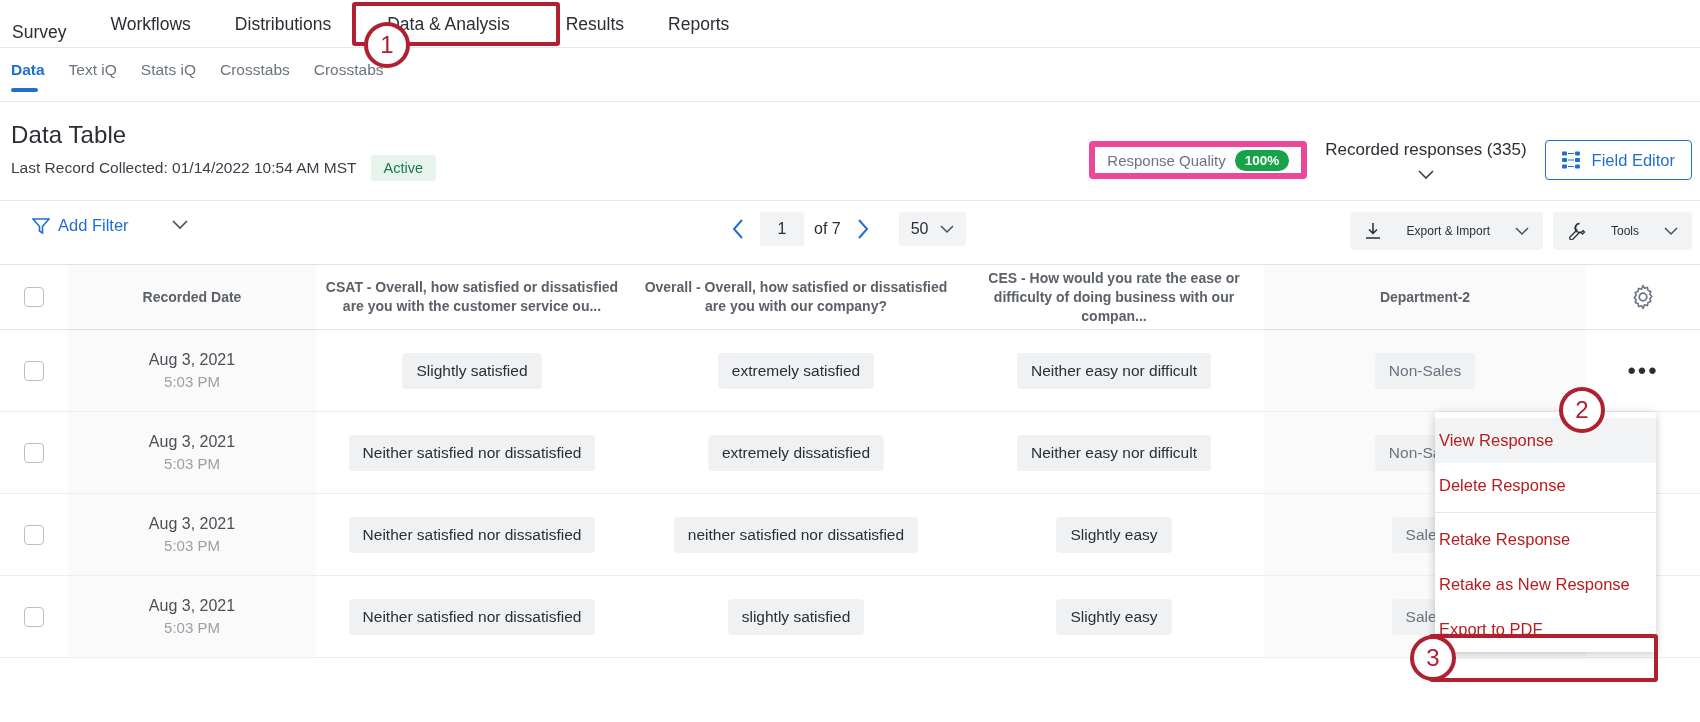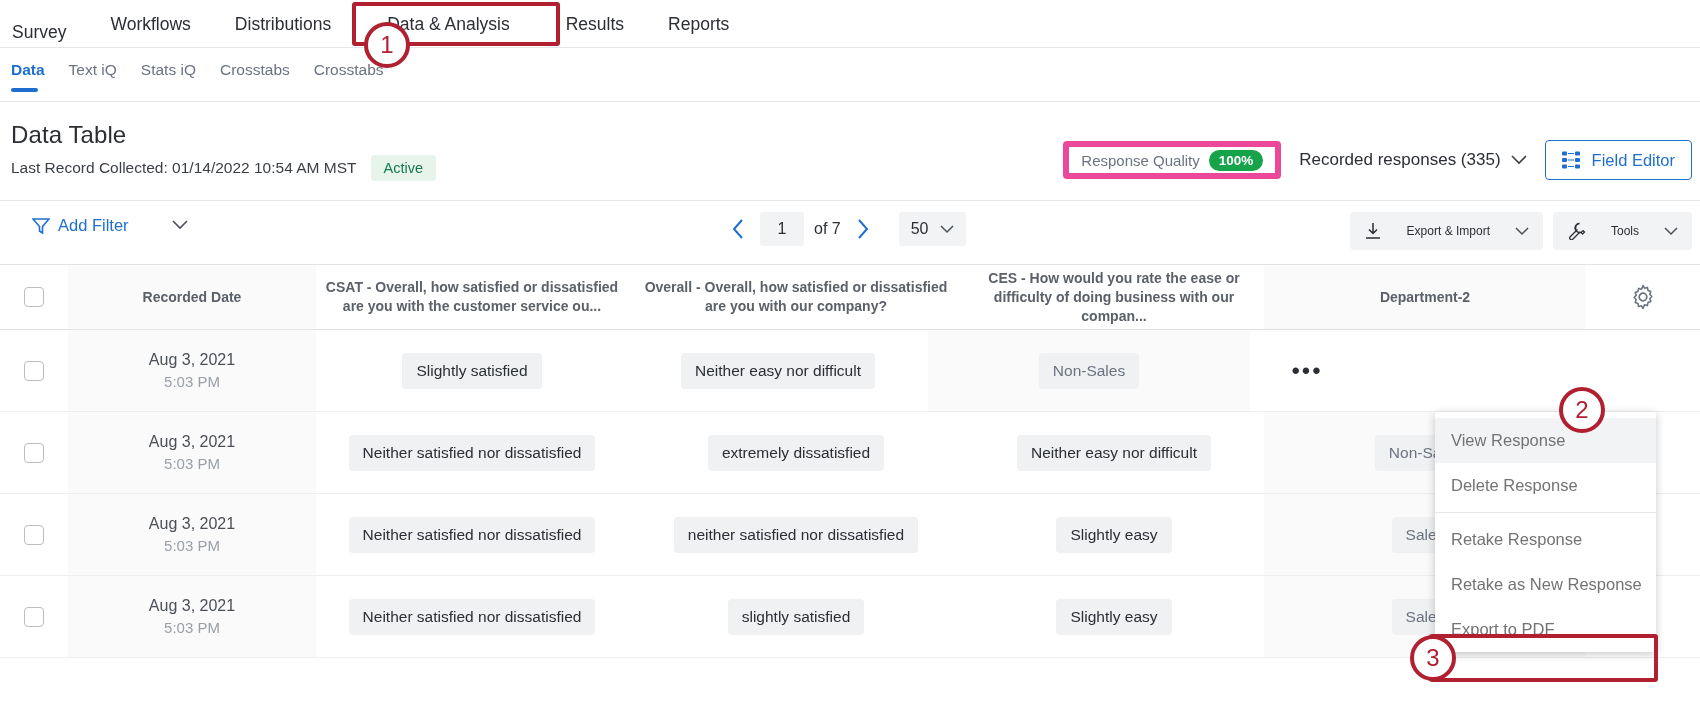--- a/index.html
+++ b/index.html
@@ -70,21 +70,21 @@
     border: 6px solid #ec4899; border-radius: 4px; background: #fff;
     height: 38px; display: flex; align-items: center; gap: 9px;
     padding: 0 12px;
   }
   .rq-label { font-size: 15px; color: #6b7280; }
   .rq-pill {
     background: #16a34a; color: #fff; font-size: 13.5px; font-weight: bold;
     border-radius: 11px; padding: 3px 10px;
   }
   .recorded-sel {
-    display: flex; align-items: center; gap: 10px; cursor: pointer;
+    display: flex; align-items: center; gap: 10px; cursor: pointer; flex-direction: column;
   }
   .recorded-sel .lbl { font-size: 17px; color: #2b2e34; }
   .field-editor-btn {
     border: 1px solid #1f6fd0; border-radius: 4px; background: #fff;
     height: 40px; display: flex; align-items: center; gap: 10px;
     padding: 0 16px; color: #1f6fd0; font-size: 16.5px; cursor: pointer;
   }
 
   
   .toolbar-rule-top {
@@ -160,22 +160,22 @@
   .dots { font-size: 24px; color: #2b2e34; letter-spacing: 2px; cursor: pointer; line-height: 10px; }
 
   
   .ctx-menu {
     position: absolute; left: 1435px; top: 412px; width: 221px;
     background: #fff; border-radius: 2px;
     box-shadow: 0 2px 10px rgba(0,0,0,.22);
     padding: 6px 0 0 0; z-index: 40;
   }
   .ctx-item {
-    height: 45px; display: flex; align-items: center; padding: 0 16px;
-    font-size: 16.5px; color: #737373; cursor: pointer; white-space: nowrap;
+    height: 45px; display: flex; align-items: center; padding: 0 4px;
+    font-size: 16.5px; color: #b91c1c; cursor: pointer; white-space: nowrap;
   }
   .ctx-item.hover { background: #f2f3f5; }
   .ctx-sep { height: 1px; background: #e5e7eb; margin: 4px 0; }
 
   
   .ann-rect {
     position: absolute; border: 4px solid #b02030; border-radius: 3px;
     z-index: 60; pointer-events: none;
   }
   .ann-circle {
@@ -356,20 +356,23 @@
       <div class="c-check">
         <div class="chk"></div>
       </div>
       <div class="c-date">
         <div class="d-day">Aug 3, 2021</div>
         <div class="d-time">5:03 PM</div>
       </div>
       <div class="c-q1">
         <span class="pill">Slightly satisfied</span>
       </div>
+      <div class="c-q2">
+        <span class="pill">extremely satisfied</span>
+      </div>
       <div class="c-q3">
         <span class="pill">Neither easy nor difficult</span>
       </div>
       <div class="c-dept">
         <span class="pill muted">Non-Sales</span>
       </div>
       <div class="c-act">
         <span class="dots">•••</span>
       </div>
     </div>

